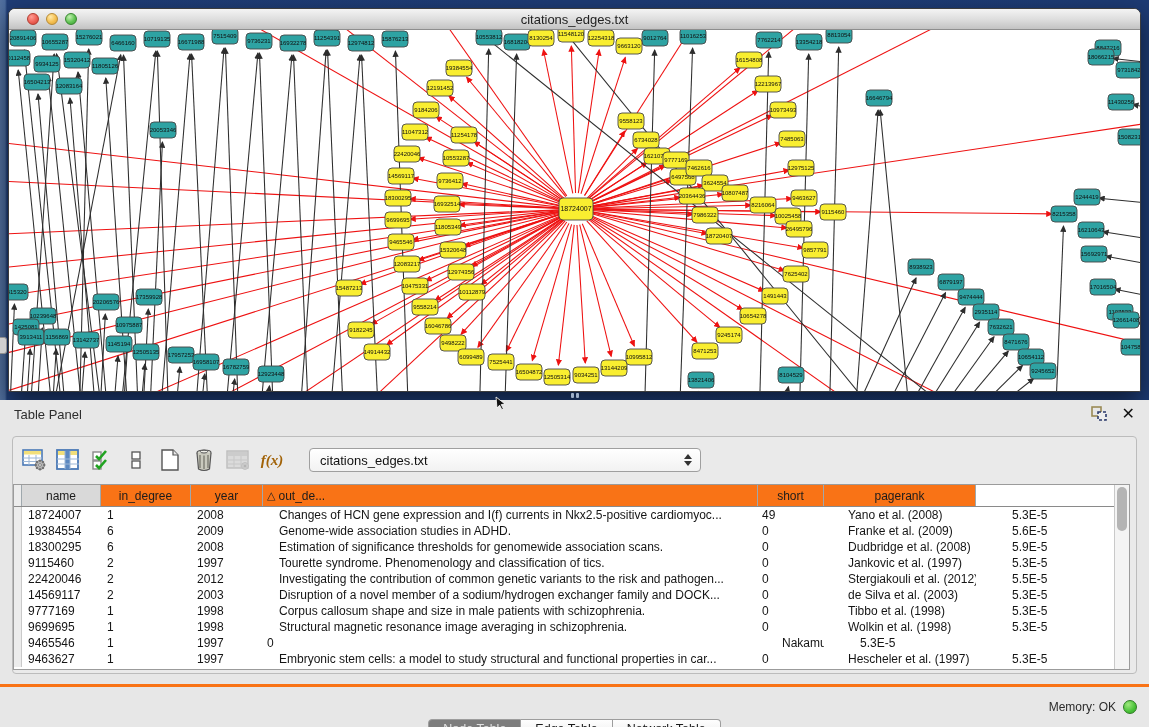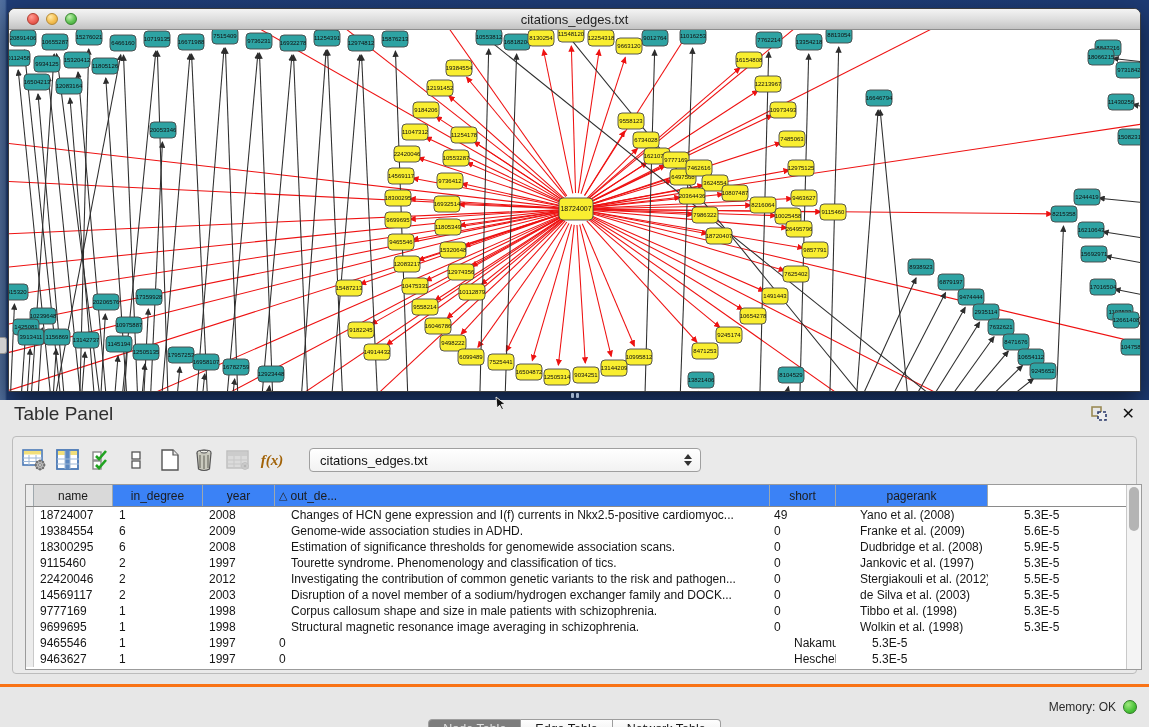--- a/index.html
+++ b/index.html
@@ -24,21 +24,21 @@
 
   
   .bg-fragment { position:absolute; left:0; top:337px; width:7px; height:17px;
     background:#cfcfcf; border:1px solid #8f8f8f; border-left:none; border-radius:0 3px 3px 0; }
 
   
   .table-panel { position:absolute; left:0; top:400px; width:1149px; height:327px; background:#e7e7e7; }
   .divider-grip { position:absolute; left:566px; top:-7px; width:18px; height:6px; display:flex; gap:2px; justify-content:center; }
   .divider-grip i { width:3px; height:5px; background:#9fb0c9; border-radius:1px; }
   .panel-header { height:28px; display:flex; align-items:center; padding:0 14px; }
-  .panel-title { font-size:19px; color:#2e2e2e; }
+  .panel-title { font-size:13px; color:#2e2e2e; }
   .panel-header .spacer { flex:1; }
   .float-icon { width:17px; height:16px; margin-right:14px; cursor:pointer; }
   .close-icon { font-size:16px; font-weight:bold; color:#111; cursor:pointer; line-height:16px; }
   .mouse-cursor { position:absolute; left:494px; top:-4px; }
 
   .group-box { position:absolute; left:12px; top:36px; width:1125px; height:238px;
     border:1px solid #bcbcbc; border-radius:4px; background:#eaeaea; }
   .toolbar { height:46px; display:flex; align-items:center; padding:0 6px; }
   .tool-btn { width:30px; height:30px; display:flex; align-items:center; justify-content:center;
     margin-right:4px; border-radius:3px; cursor:pointer; }
@@ -47,28 +47,28 @@
     font-size:15px; color:#a16207; }
   .combo { margin-left:18px; width:392px; height:24px; background:linear-gradient(#ffffff,#f2f2f2);
     border:1px solid #9f9f9f; border-radius:4px; display:flex; align-items:center; padding:0 4px 0 10px;
     font-size:13px; color:#111; cursor:pointer; }
   .combo .cspacer { flex:1; }
   .combo .steppers { display:flex; flex-direction:column; align-items:center; gap:2px; padding-right:4px;}
   .combo .steppers b { width:0; height:0; border-left:4px solid transparent; border-right:4px solid transparent; }
   .combo .steppers b.up { border-bottom:5px solid #333; }
   .combo .steppers b.down { border-top:5px solid #333; }
 
-  .tbl { position:absolute; left:12px; top:47px; width:1117px; height:186px; background:#fff;
+  .tbl { position:absolute; left:0; top:47px; width:1117px; height:186px; background:#fff;
     border:1px solid #9b9b9b; overflow:hidden; }
   .tbl-scroll { position:absolute; right:0; top:0; width:15px; height:100%;
     background:#f4f4f4; border-left:1px solid #c9c9c9; }
   .tbl-thumb { position:absolute; left:2px; top:2px; width:10px; height:44px; background:#b4b4b4; border-radius:6px; }
   .hdr-row, .data-row { display:grid; grid-template-columns:8px 79px 90px 72px 495px 66px 152px 90px 1fr; }
   .hdr-row { height:22px; border-bottom:1px solid #8a8a8a; }
-  .hcell { background:#3b82f6; border-right:1px solid #9fa8ad; font-size:12px; color:#1c1c1c;
+  .hcell { background:#f97316; border-right:1px solid #9fa8ad; font-size:12px; color:#1c1c1c;
     display:flex; align-items:center; justify-content:center; overflow:hidden; white-space:nowrap; cursor:pointer;}
   .hcell.gutter { background:#ececec; cursor:default; }
   .hcell.gray { background:#d9d9d9; }
   .hcell.left { justify-content:flex-start; padding-left:4px; }
   .hcell.last { border-right:none; background:#fff; cursor:default; }
   .sort-tri { font-size:11px; margin-right:3px; color:#222; }
   .data-row { height:16px; font-size:12px; color:#151515; cursor:default; }
   .dcell { overflow:hidden; white-space:nowrap; line-height:16px; }
   .dcell.gutter { background:#ececec; border-right:1px solid #c9c9c9; }
   .c-name { padding-left:6px; } .c-in { padding-left:6px; } .c-year { padding-left:6px; }
@@ -1011,20 +1011,21 @@
             <div class="dcell c-out">0</div>
             <div class="dcell c-short">Nakamura et al. (1997)</div>
             <div class="dcell c-pr">5.3E-5</div>
             <div class="dcell"></div>
           </div>
           <div class="data-row">
             <div class="dcell gutter"></div>
             <div class="dcell c-name">9463627</div>
             <div class="dcell c-in">1</div>
             <div class="dcell c-year">1997</div>
+            <div class="dcell c-title">Embryonic stem cells: a model to study structural and functional properties in car...</div>
             <div class="dcell c-out">0</div>
             <div class="dcell c-short">Hescheler et al. (1997)</div>
             <div class="dcell c-pr">5.3E-5</div>
             <div class="dcell"></div>
           </div>
         </div>
       <div class="tbl-scroll">
         <div class="tbl-thumb"></div>
       </div>
     </div>

